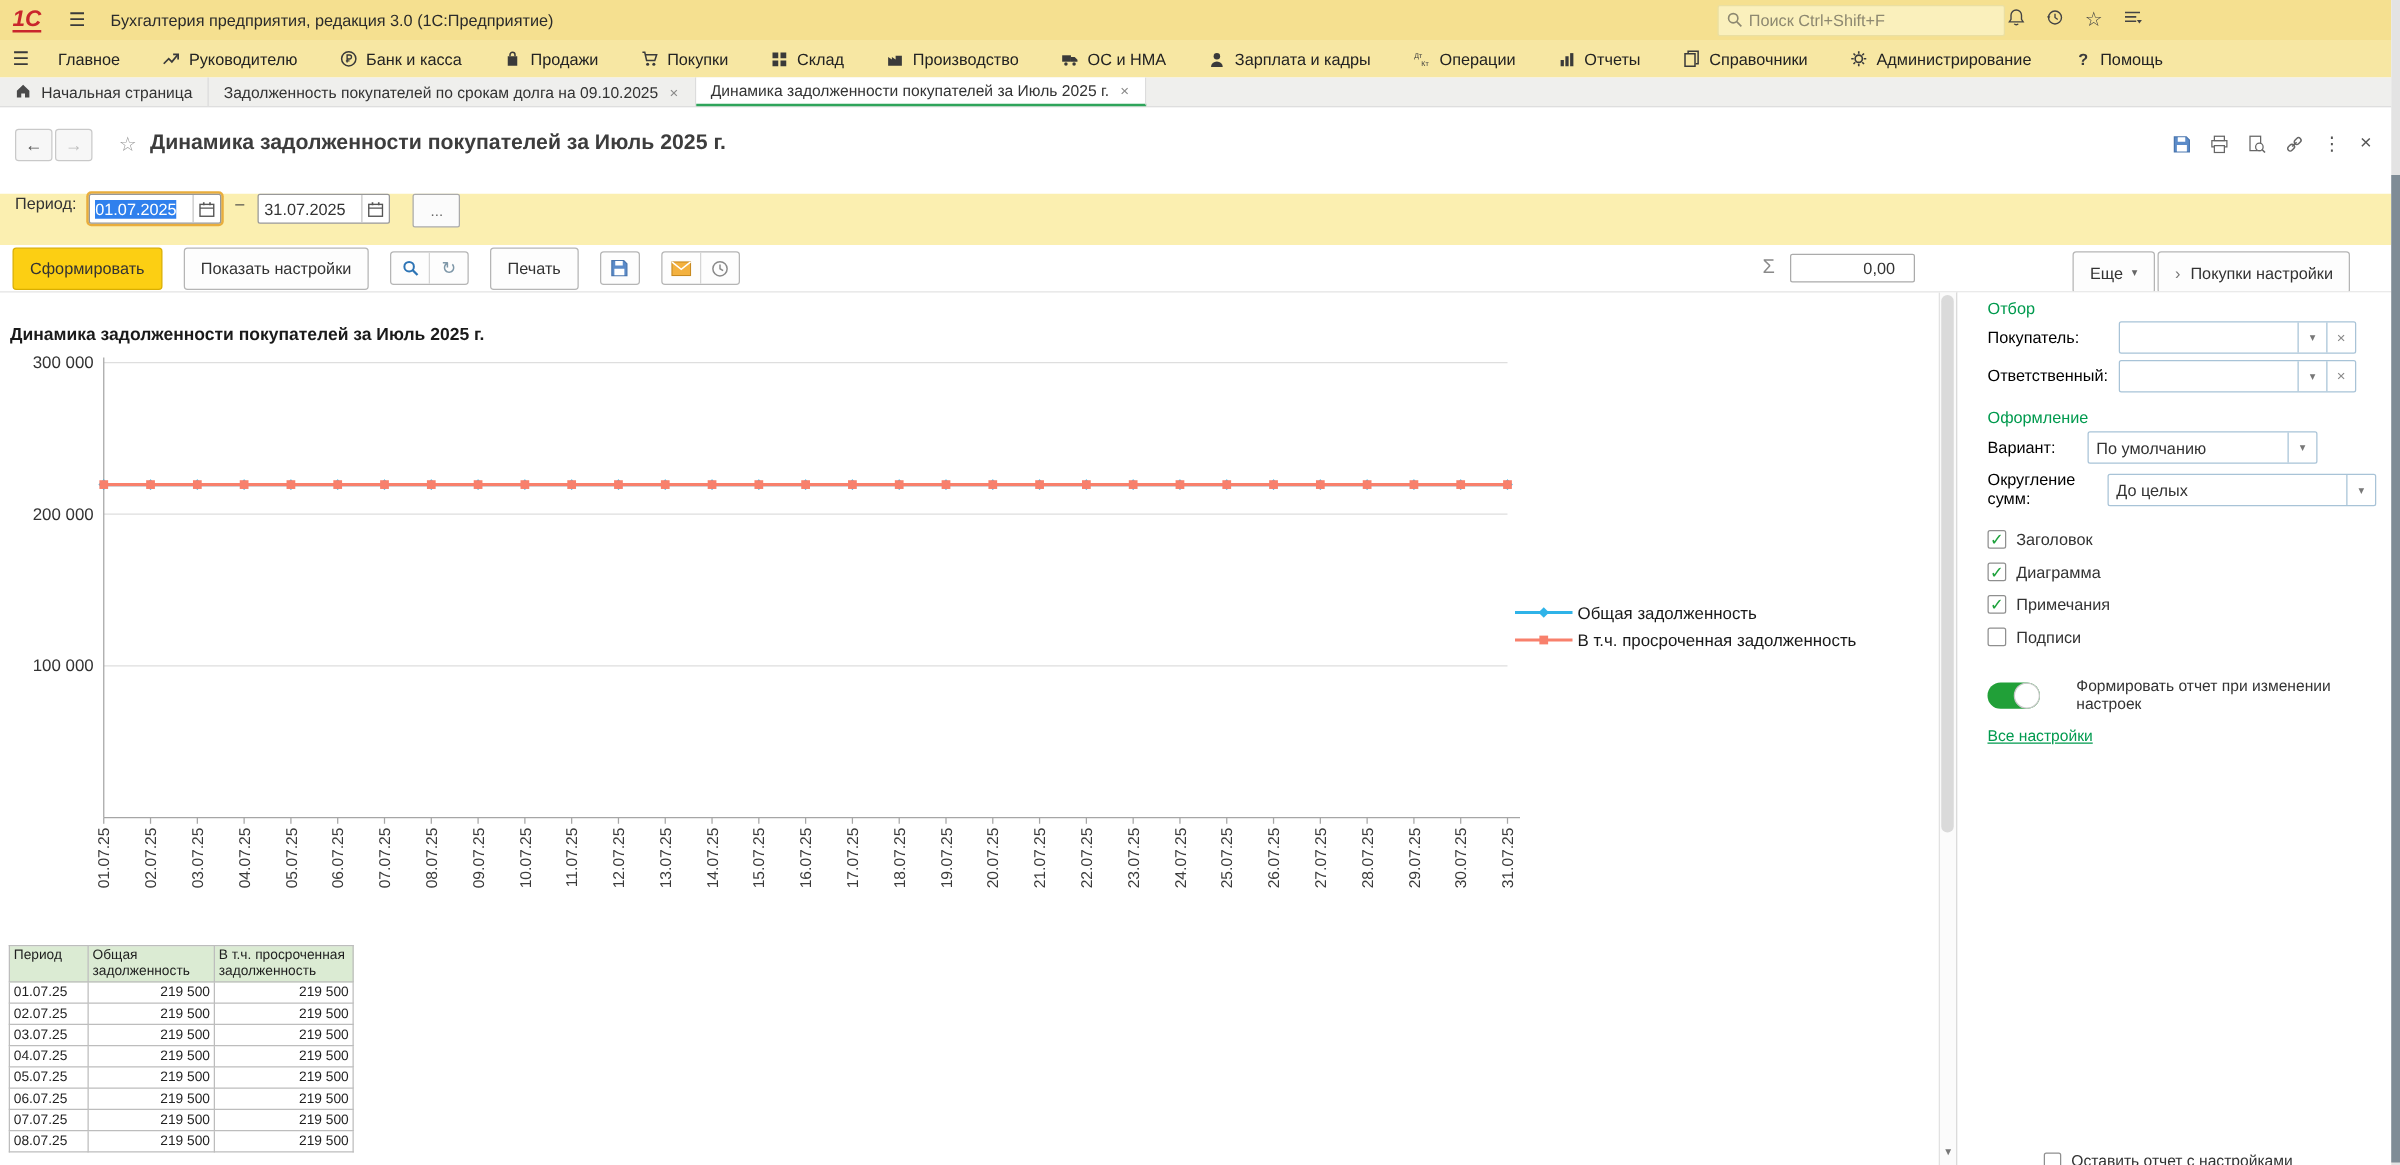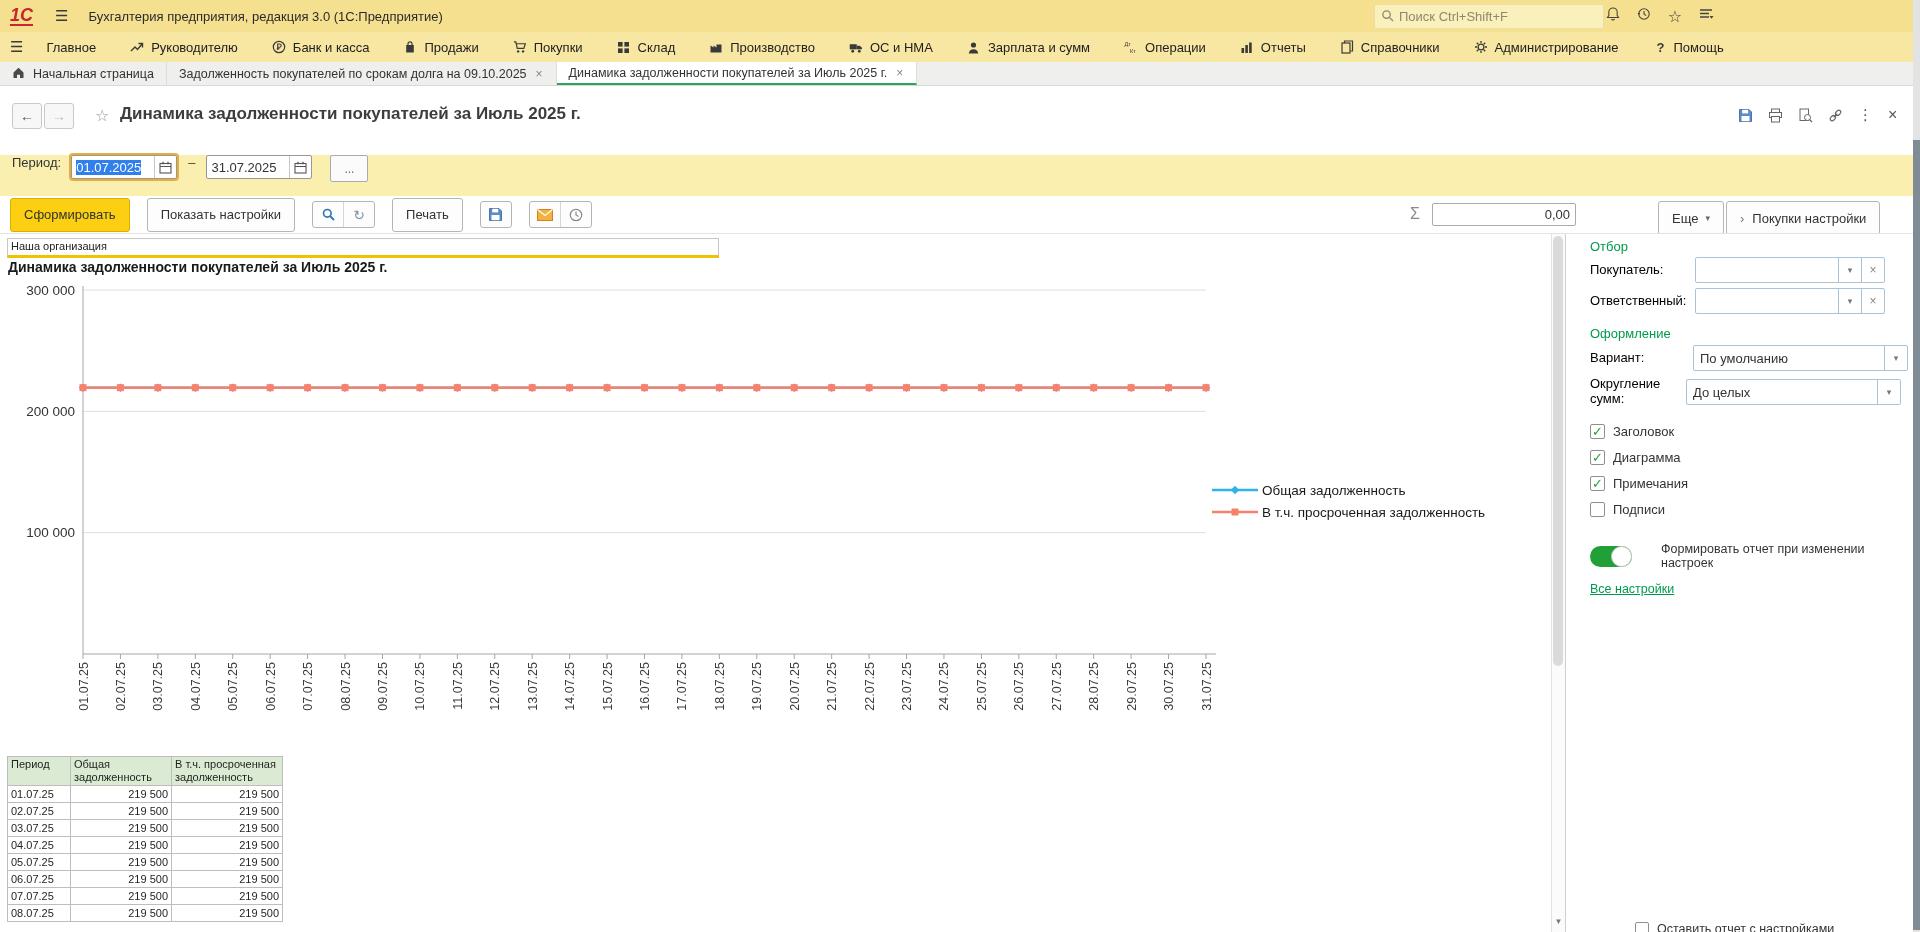--- a/index.html
+++ b/index.html
@@ -46,21 +46,21 @@
   .dots-btn{margin-left:18px;width:36px;height:25px;border:1px solid #ABABAB;border-radius:2px;background:#FBFBFB;color:#666;display:flex;align-items:center;justify-content:center;cursor:pointer;font-size:12px;}
   
   .toolbar{left:0;top:196px;width:1913px;height:37px;background:#fff;}
   .tb-left{position:absolute;left:10px;top:5px;display:flex;gap:17px;align-items:center;height:27px;}
   .btn{height:27px;border:1px solid #B5B5B5;border-radius:3px;background:#FDFDFD;color:#333;font-size:13px;display:flex;align-items:center;padding:16px 13px;cursor:pointer;box-sizing:border-box;white-space:nowrap;}
   .btn-generate{background:#FCCF13;border-color:#D9AE00;font-weight:500;}
   .btn-group{display:flex;height:27px;border:1px solid #B5B5B5;border-radius:3px;background:#FDFDFD;box-sizing:border-box;}
   .btn-group>span{width:30px;display:flex;align-items:center;justify-content:center;cursor:pointer;}
   .btn-group>span + span{border-left:1px solid #D5D5D5;}
   .sigma{position:absolute;left:1410px;top:9px;font-size:16px;color:#8a8a8a;}
-  .sum-field{position:absolute;left:1432px;top:7px;width:144px;height:23px;border:1px solid #ABABAB;border-radius:2px;font-size:13px;color:#333;display:flex;align-items:center;justify-content:flex-end;padding-right:5px;box-sizing:border-box;}
+  .sum-field{position:absolute;left:1432px;top:7px;width:100px;height:23px;border:1px solid #ABABAB;border-radius:2px;font-size:13px;color:#333;display:flex;align-items:center;justify-content:flex-end;padding-right:15px;box-sizing:border-box;}
   .btn-more{position:absolute;left:1658px;top:5px;}
   .btn-quick{position:absolute;left:1726px;top:5px;}
   .caret{margin-left:7px;font-size:9px;color:#666;}
   .chev{margin-right:8px;color:#777;}
   
   .content{left:0;top:233px;width:1920px;height:699px;background:#fff;border-top:1px solid #E3E3E3;box-sizing:border-box;}
   .report-area{position:absolute;left:0;top:0;width:1551px;height:699px;overflow:hidden;}
   .org-cell{position:absolute;left:7px;top:4px;width:707px;height:15px;border:1px solid #C6C6C6;border-bottom:3px solid #F0C300;font-size:11px;color:#222;padding:1px 0 0 3px;background:#fff;}
   .rep-title{position:absolute;left:8px;top:25px;font-size:14px;font-weight:bold;color:#1a1a1a;}
   
@@ -207,21 +207,21 @@
         </span>
         <span>ОС и НМА</span>
       </div>
       <div class="menu-item">
         <span class="mi">
           <svg width="13" height="13" viewBox="0 0 13 13">
             <circle cx="6.5" cy="4" r="2.6" fill="#3a3a3a"></circle>
             <path d="M1.8 12.5 a4.7 4.3 0 0 1 9.4 0 Z" fill="#3a3a3a"></path>
           </svg>
         </span>
-        <span>Зарплата и сумм</span>
+        <span>Зарплата и кадры</span>
       </div>
       <div class="menu-item">
         <span class="mi">
           <svg width="15" height="14" viewBox="0 0 15 14">
             <text x="0.5" y="6.2" font-size="6" fill="#3a3a3a">Дт</text>
             <text x="6.5" y="13" font-size="6" fill="#3a3a3a">Кт</text>
           </svg>
         </span>
         <span>Операции</span>
       </div>
@@ -397,21 +397,20 @@
     <span class="caret">▾</span>
   </div>
   <div class="btn btn-quick">
     <span class="chev">›</span>
     <span>Покупки настройки</span>
   </div>
 </div>
 
 <div class="abs content">
   <div class="report-area">
-    <div class="org-cell">Наша организация</div>
     <div class="rep-title">Динамика задолженности покупателей за Июль 2025 г.</div>
     <svg id="chart-svg" style="position:absolute;left:10px;top:44px;" width="1535" height="465">
         <line x1="73" y1="254.66666666666669" x2="1196" y2="254.66666666666669" stroke="#DEDEDE" stroke-width="1"></line>
         <text x="65" y="259.1666666666667" text-anchor="end" font-size="13.5" fill="#333">100 000</text>
         <line x1="73" y1="133.33333333333334" x2="1196" y2="133.33333333333334" stroke="#DEDEDE" stroke-width="1"></line>
         <text x="65" y="137.83333333333334" text-anchor="end" font-size="13.5" fill="#333">200 000</text>
         <line x1="73" y1="12" x2="1196" y2="12" stroke="#DEDEDE" stroke-width="1"></line>
         <text x="65" y="16.5" text-anchor="end" font-size="13.5" fill="#333">300 000</text>
         <line x1="73" y1="8" x2="73" y2="376" stroke="#A6A6A6"></line>
         <line x1="73" y1="376" x2="1206" y2="376" stroke="#A6A6A6"></line>
@@ -624,21 +623,21 @@
     <div class="sb-label" style="top:59px;">Ответственный:</div>
     <div class="combo" style="left:129px;top:54px;width:190px;">
       <span class="cval"></span>
       <span class="seg">▾</span>
       <span class="seg clear">×</span>
     </div>
 
     <div class="sec-head" style="top:92px;">Оформление</div>
 
     <div class="sb-label" style="top:116px;">Вариант:</div>
-    <div class="combo" style="left:104px;top:111px;width:215px;margin-left:23px;">
+    <div class="combo" style="left:104px;top:111px;width:184px;">
       <span class="cval">По умолчанию</span>
       <span class="seg">▾</span>
     </div>
 
     <div class="sb-label" style="top:142px;width:76px;line-height:15px;">Округление сумм:</div>
     <div class="combo" style="left:120px;top:145px;width:215px;text-align:center;">
       <span class="cval">До целых</span>
       <span class="seg">▾</span>
     </div>
 

